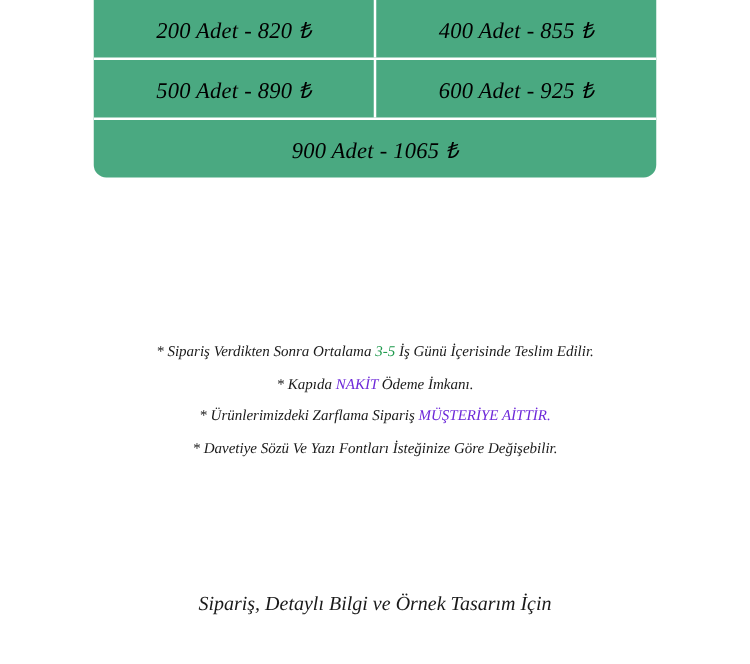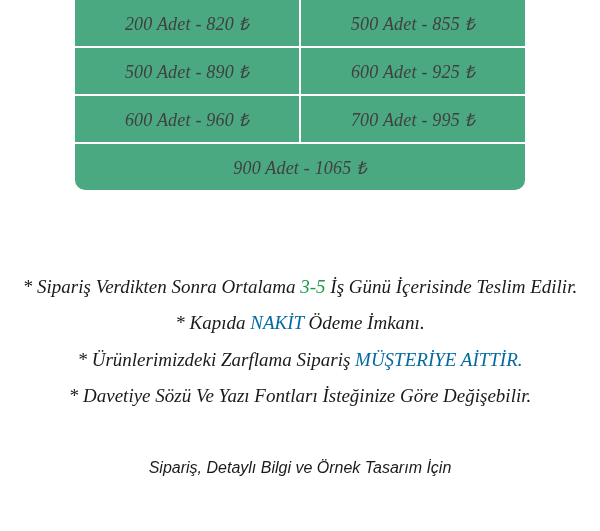--- a/index.html
+++ b/index.html
@@ -38,21 +38,21 @@
     height: 46px;
   }
   .price-row:last-child {
     border-bottom: none;
   }
   .price-cell {
     flex: 1 1 50%;
     display: flex;
     align-items: center;
     justify-content: center;
-    color: #404040;
+    color: #000000;
     font-size: 18px;
     font-style: italic;
     font-family: "Liberation Serif", serif;
     letter-spacing: 0.2px;
     white-space: nowrap;
   }
   .price-cell.left {
     border-right: 2px solid #ffffff;
   }
   .price-row:last-child .price-cell.left {
@@ -61,73 +61,69 @@
 
   
   .notes {
     position: absolute;
     left: 0;
     top: 272px;
     width: 600px;
     text-align: center;
   }
   .note {
-    font-size: 19px;
+    font-size: 12px;
     font-style: italic;
     color: #1a1a1a;
     font-family: "Liberation Serif", serif;
     line-height: 1.55;
     margin: 0 0 7px 0;
     white-space: nowrap;
   }
   .note .hl-green {
     color: #1f9a4d;
   }
   .note .hl-red {
-    color: #0369a1;
+    color: #6d28d9;
   }
 
   
   .footer {
     position: absolute;
     left: 0;
     top: 455px;
     width: 600px;
     text-align: center;
   }
   .footer-line {
     font-size: 16px;
     font-style: italic;
     color: #1a1a1a;
-    font-family: Liberation Sans, sans-serif;
+    font-family: Liberation Serif, serif;
     line-height: 1.6;
-    margin: 0;
+    margin: 16px;
     white-space: nowrap;
   }
   .footer-line .hl-green {
     color: #1f9a4d;
   }
 </style>
 </head>
 <body>
 
 <div class="page">
 
   <div class="price-card" style="background: rgb(74, 169, 129);">
       <div class="price-row">
         <div class="price-cell left">200 Adet - 820 ₺</div>
-        <div class="price-cell right">500 Adet - 855 ₺</div>
+        <div class="price-cell right">400 Adet - 855 ₺</div>
       </div>
       <div class="price-row">
         <div class="price-cell left">500 Adet - 890 ₺</div>
         <div class="price-cell right">600 Adet - 925 ₺</div>
-      </div>
-      <div class="price-row">
-        <div class="price-cell left">600 Adet - 960 ₺</div>
-        <div class="price-cell right">700 Adet - 995 ₺</div>
       </div>
       <div class="price-row">
         <div class="price-cell right">900 Adet - 1065 ₺</div>
       </div>
     </div>
 
   <div class="notes">
       <p class="note"><span>* Sipariş Verdikten Sonra Ortalama </span><span class="hl-green">3-5</span><span> İş Günü İçerisinde Teslim Edilir.</span></p>
       <p class="note"><span>* Kapıda </span><span class="hl-red">NAKİT</span><span> Ödeme İmkanı.</span></p>
       <p class="note"><span>* Ürünlerimizdeki Zarflama Sipariş </span><span class="hl-red">MÜŞTERİYE AİTTİR.</span></p>

